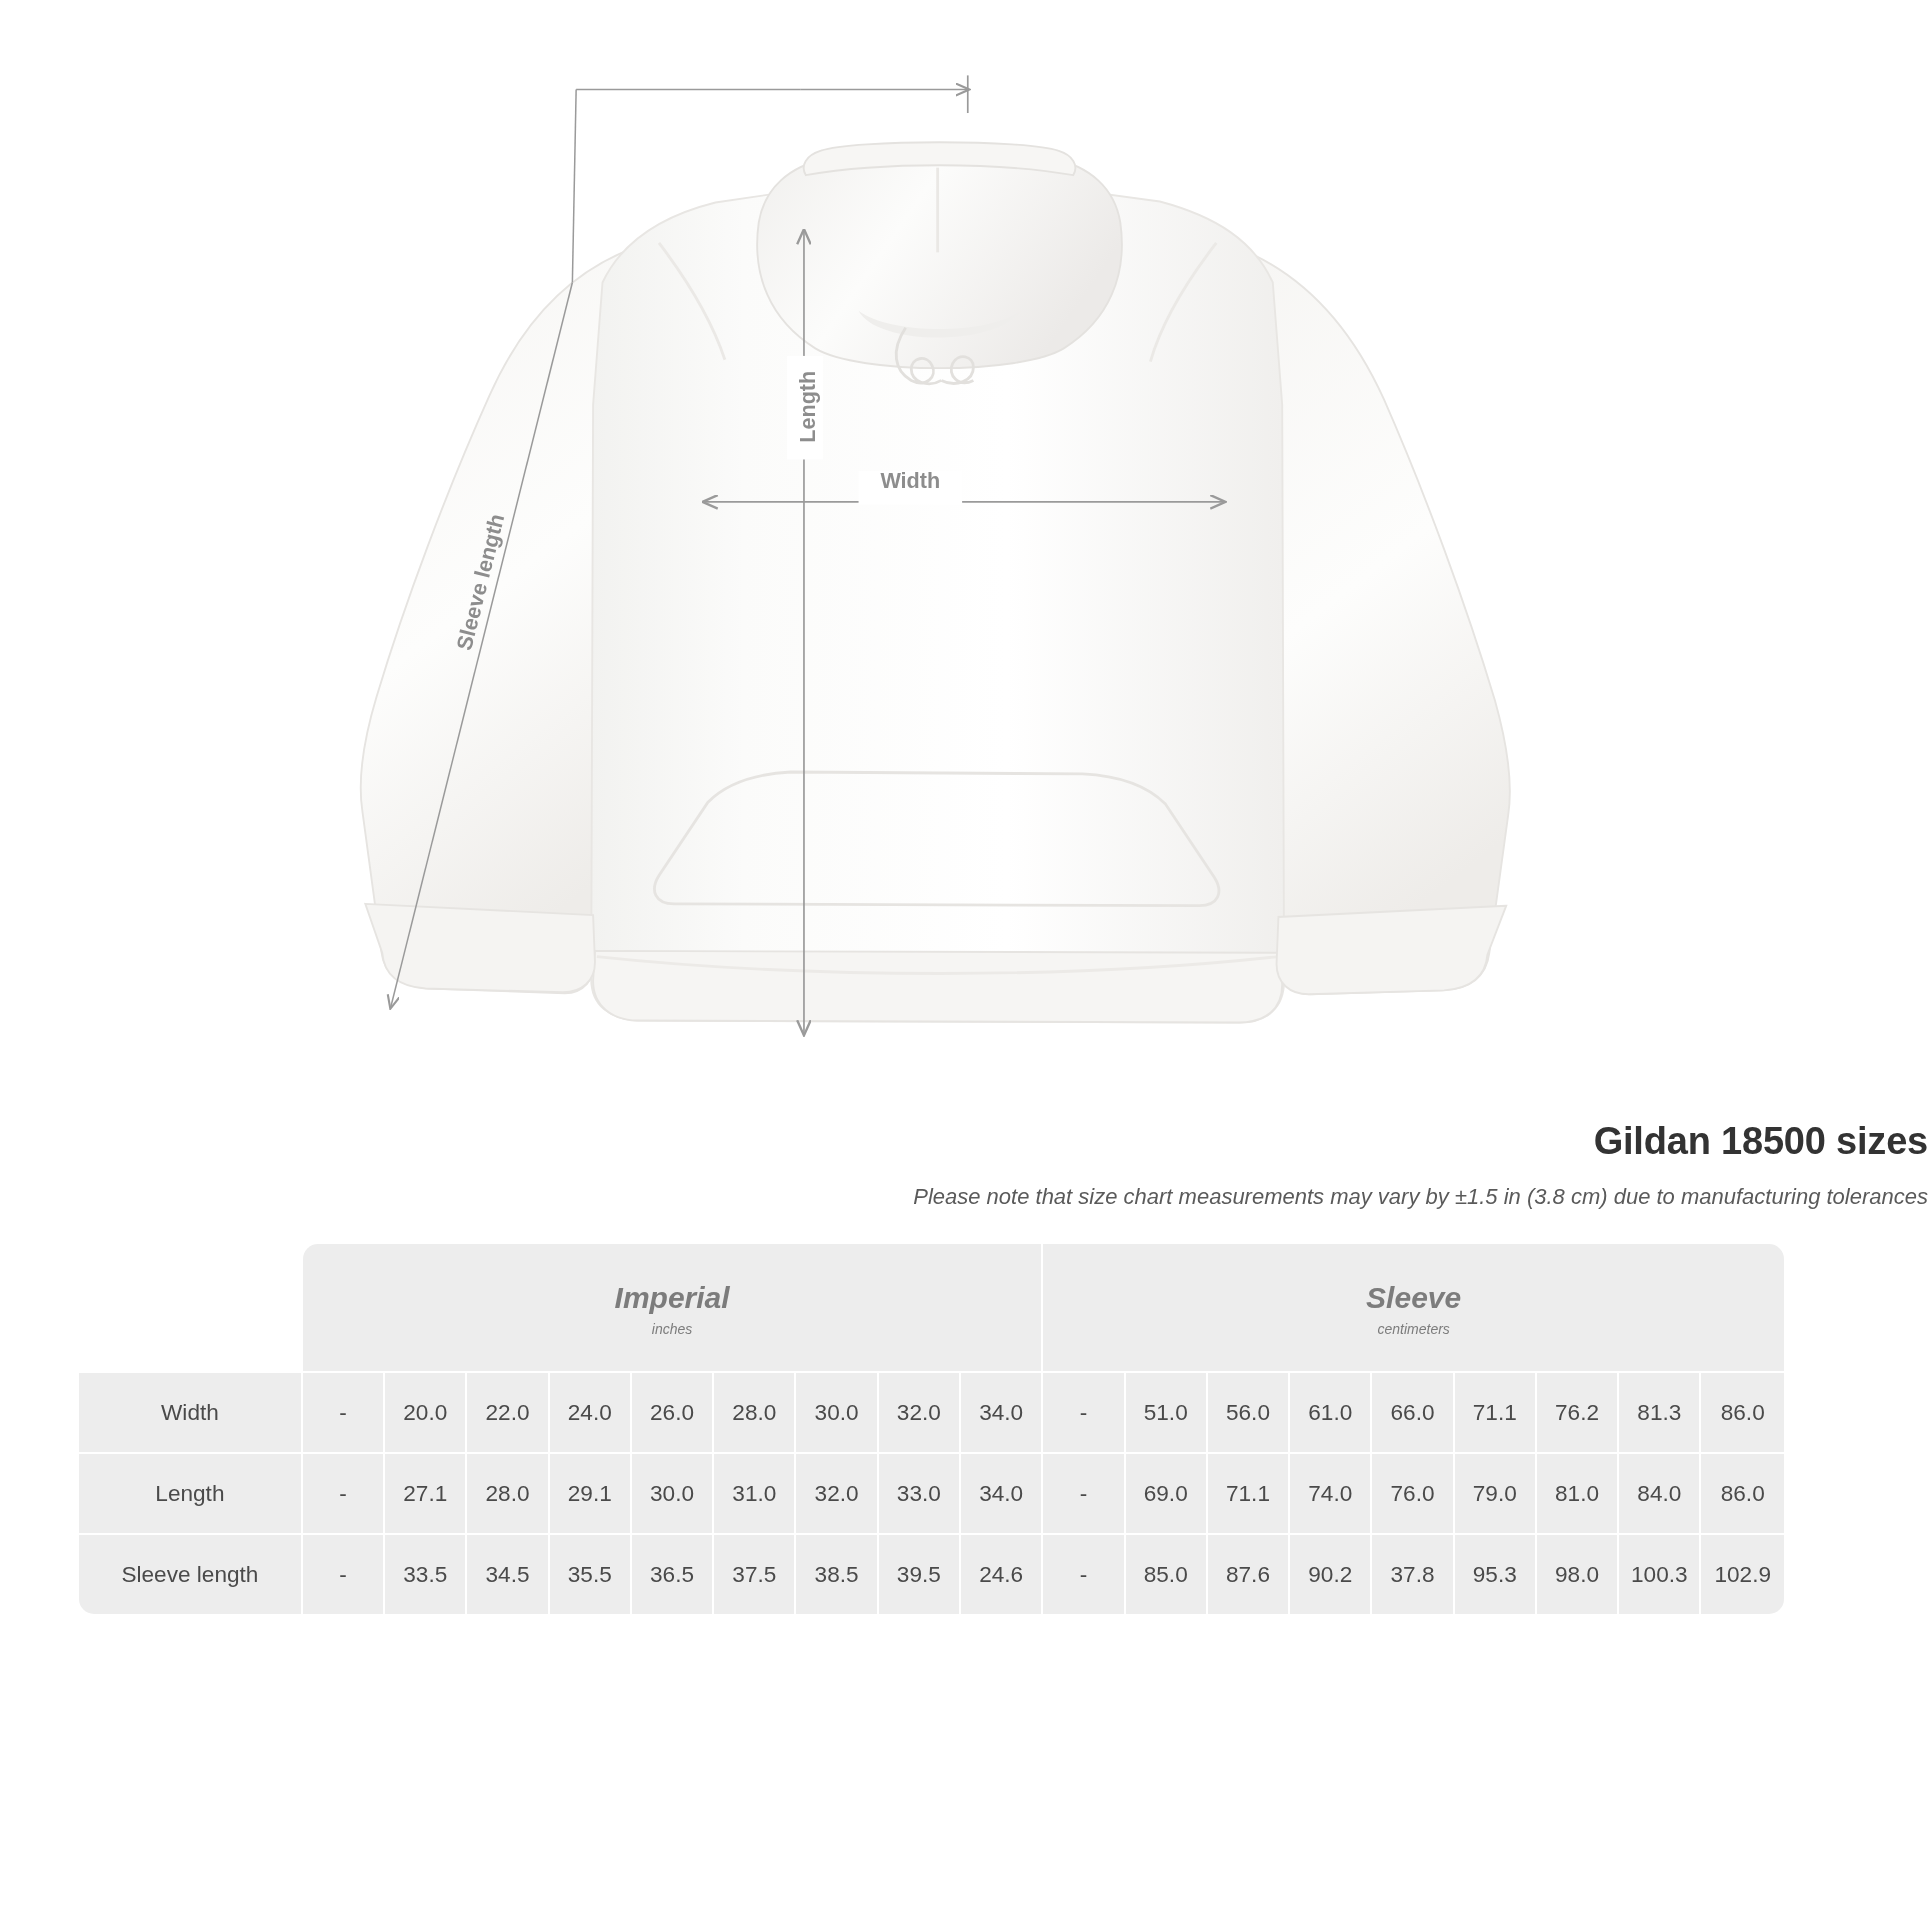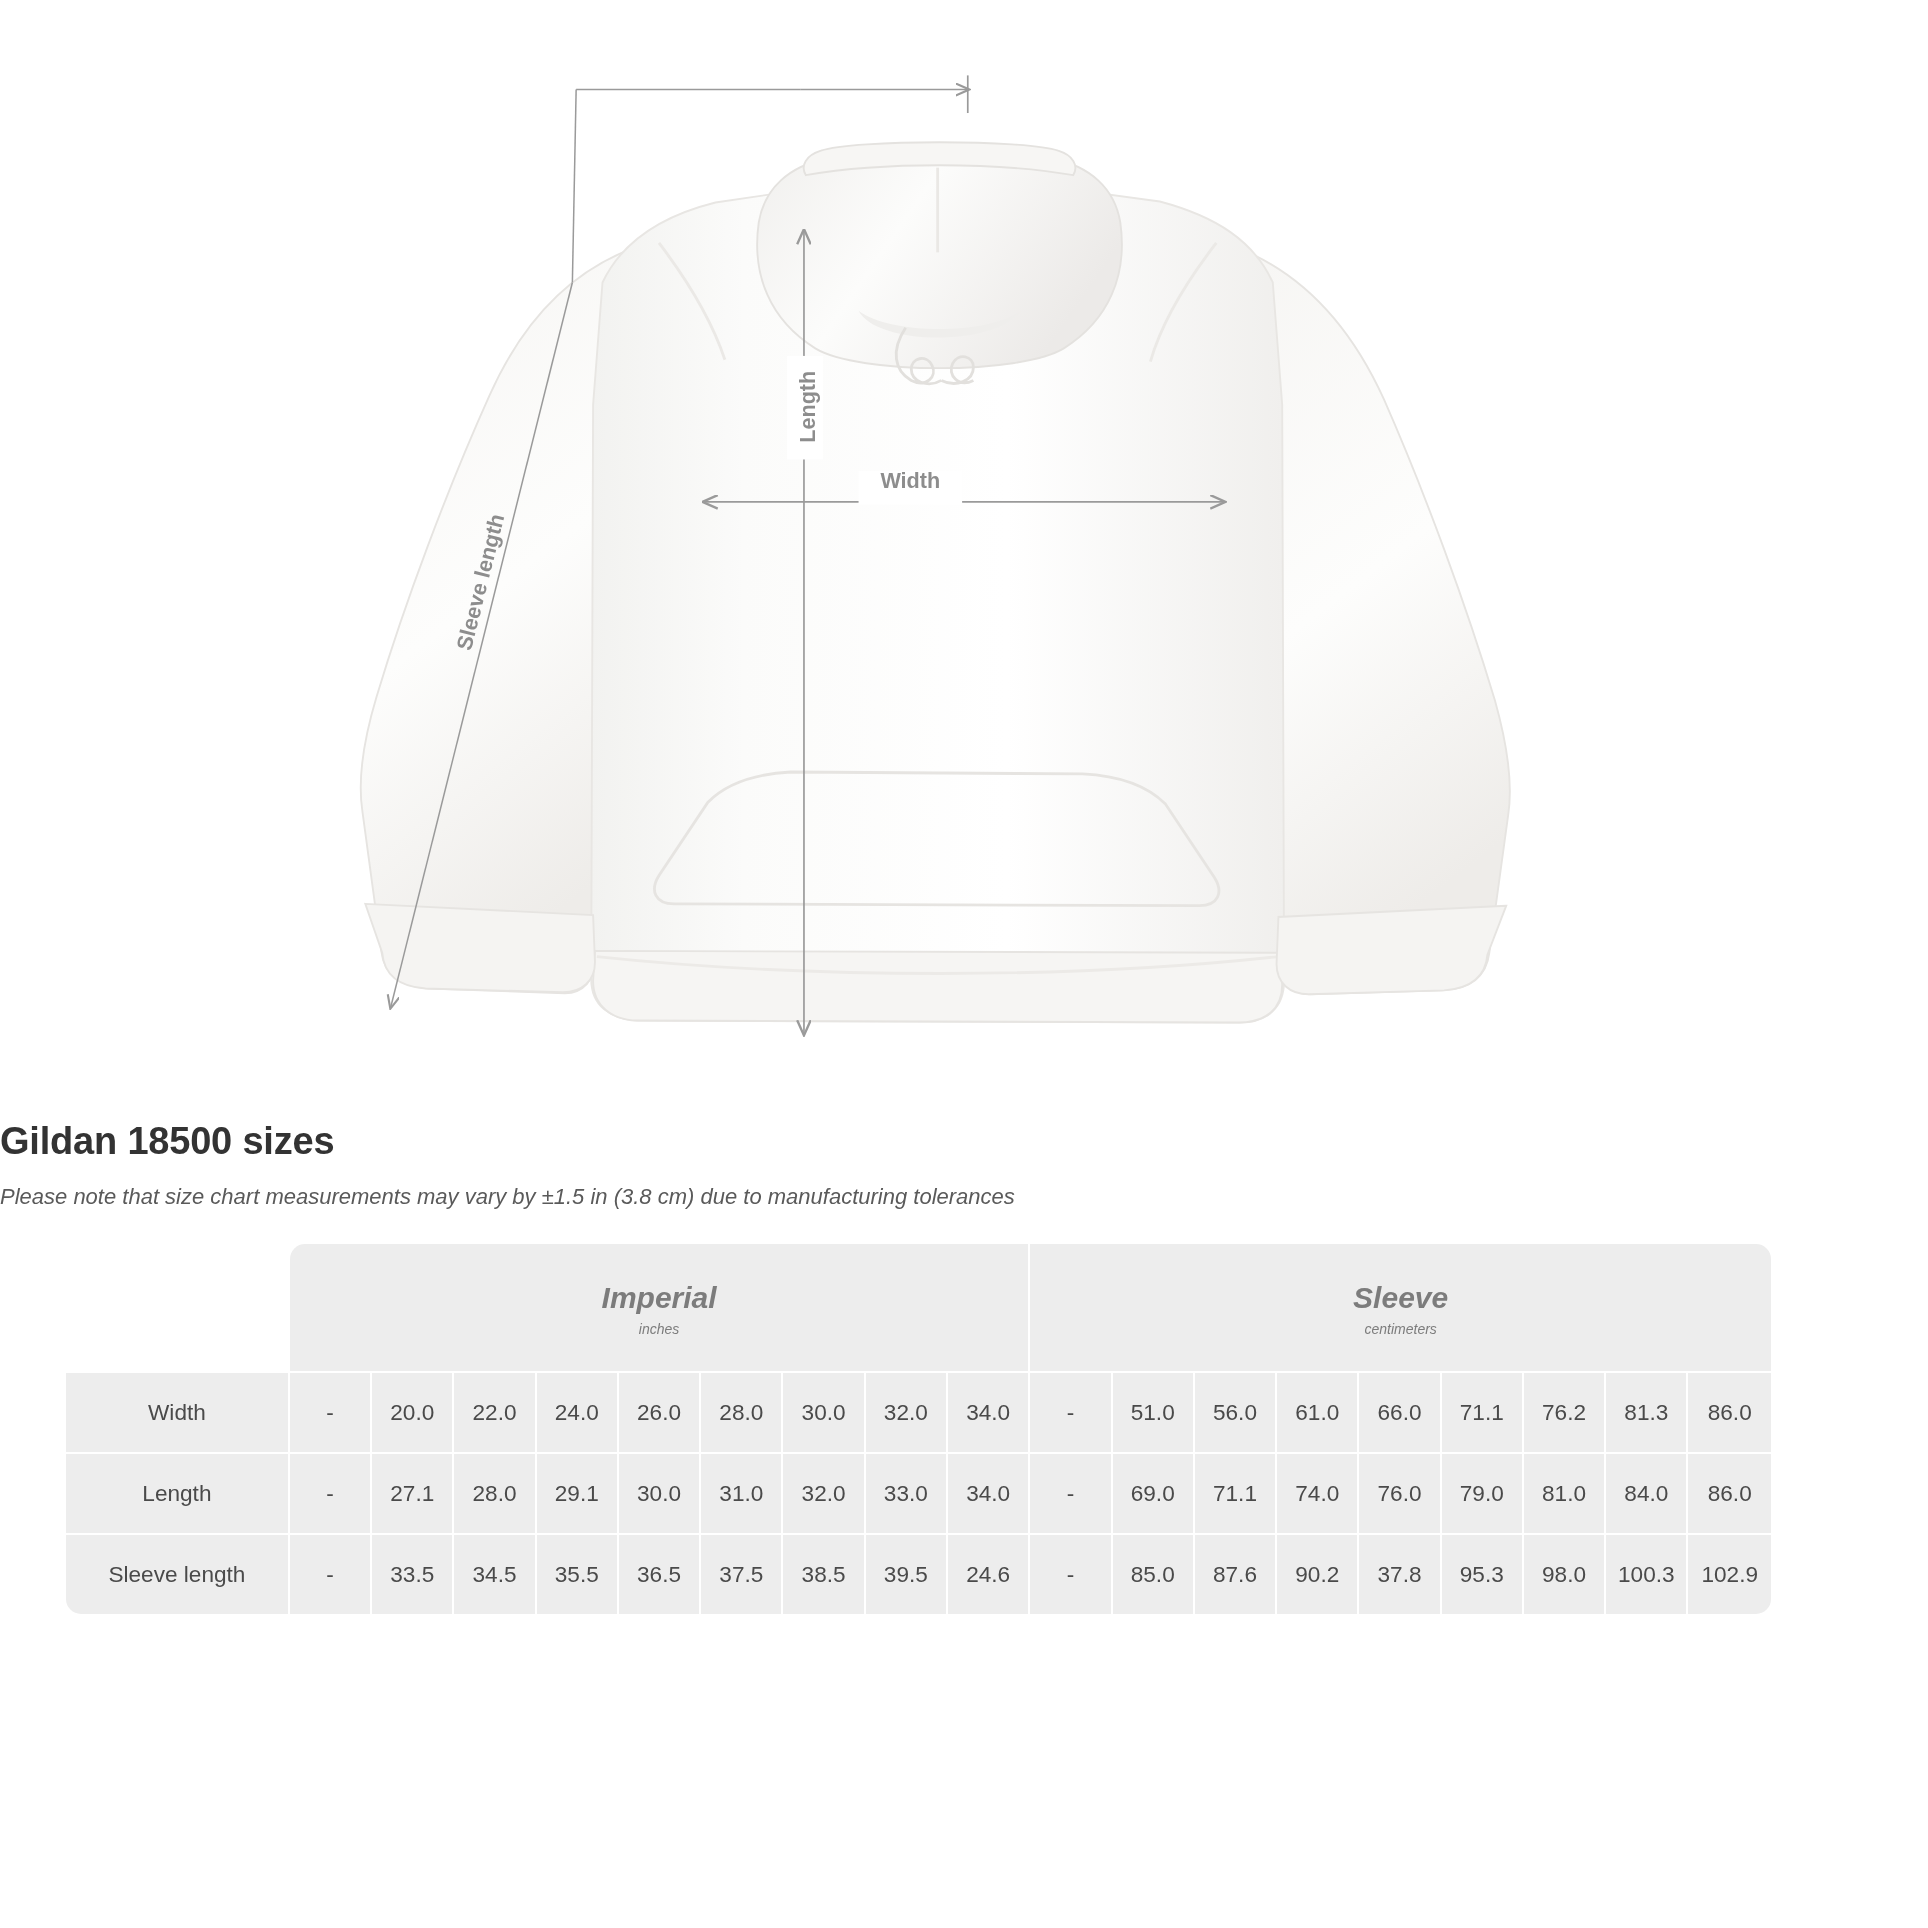--- a/index.html
+++ b/index.html
@@ -28,21 +28,21 @@
     height: 1111px;
   }
   .diagram-svg {
     position: absolute;
     left: 0;
     top: 0;
   }
 
   
   .title-block {
-    text-align: left;
+    text-align: right;
     margin-top: 9.4px;
   }
   .chart-title {
     font-size: 38px;
     font-weight: bold;
     color: #333333;
     letter-spacing: -0.2px;
     margin: 0;
   }
   .chart-subtitle {
@@ -54,20 +54,21 @@
 
   
   .table-wrap {
     margin: 34px 66px 0 66px;
   }
   table.size-table {
     border-collapse: separate;
     border-spacing: 0;
     width: 1705px;
     table-layout: fixed;
+    margin-left: 13px;
   }
   table.size-table td, table.size-table th {
     background: #ededed;
     border-right: 2.8px solid #ffffff;
     border-bottom: 2.8px solid #ffffff;
     text-align: center;
     font-size: 22.6px;
     color: #4a4a4a;
     height: 79px;
     padding: 0;

